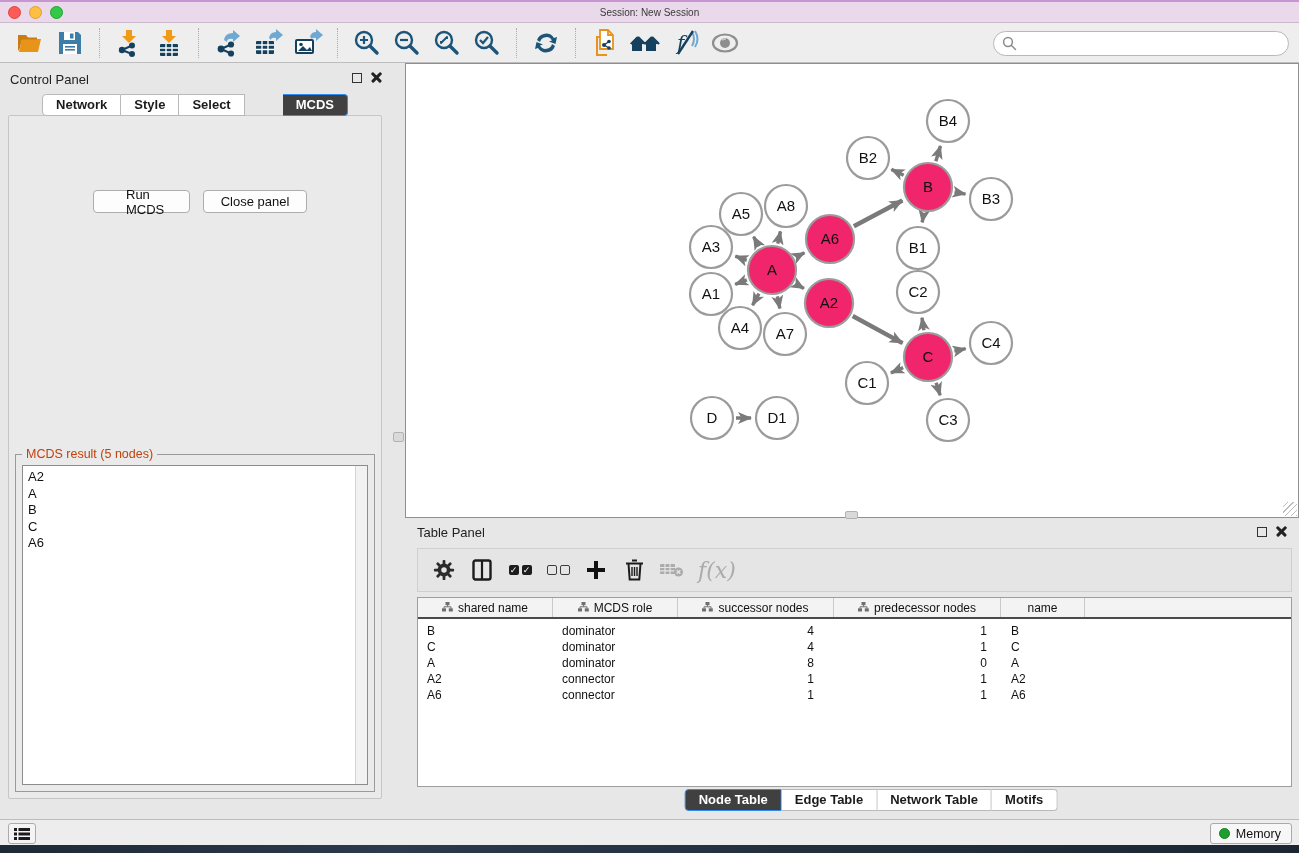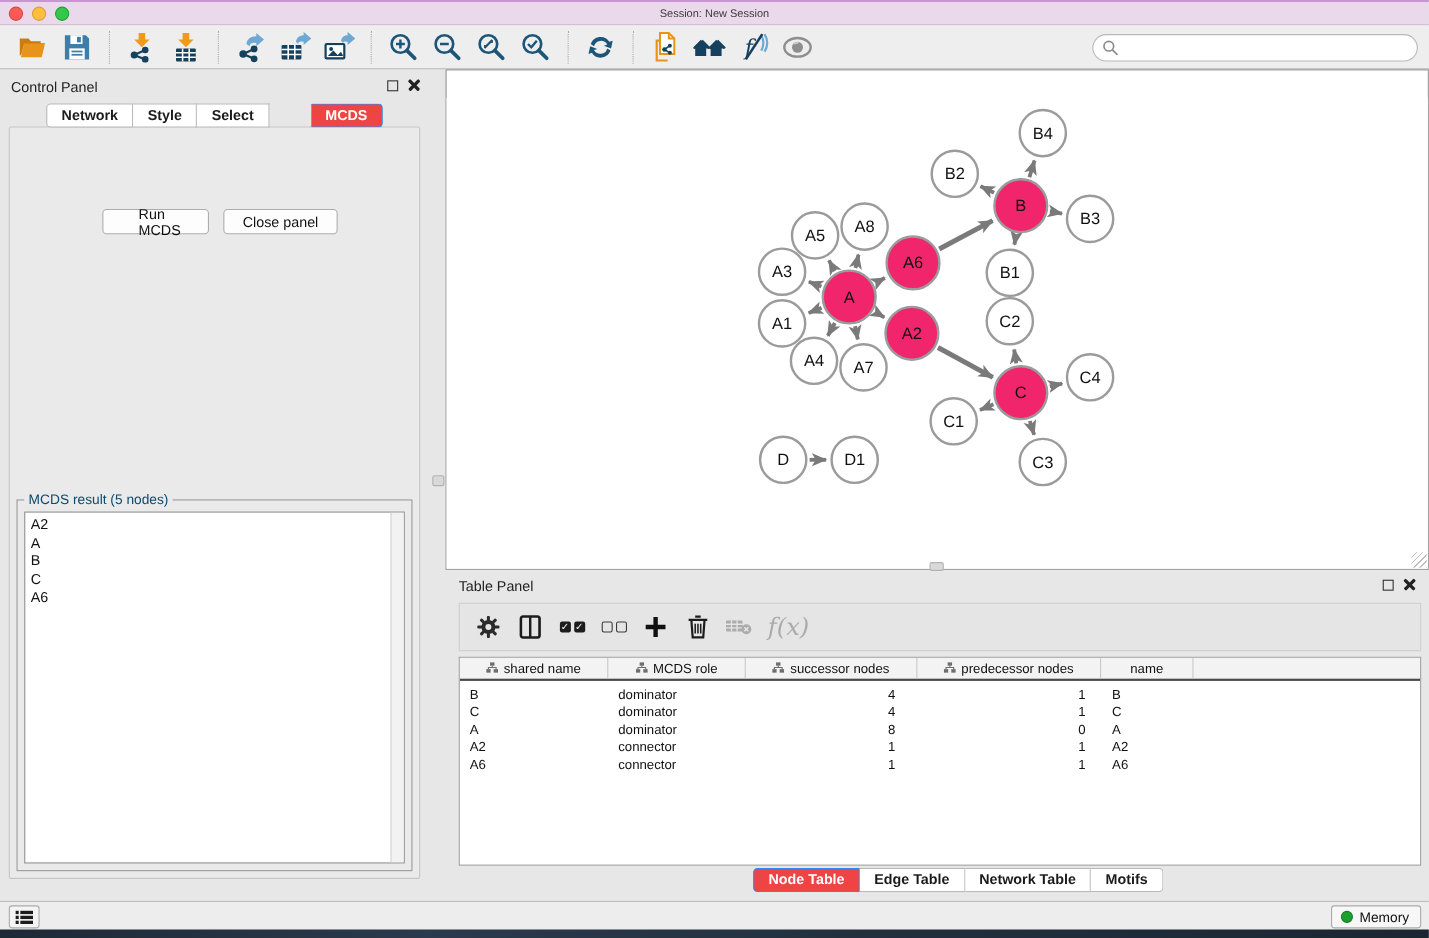--- a/index.html
+++ b/index.html
@@ -29,35 +29,35 @@
   .float-icon { width:10px; height:10px; border:1.5px solid #333; background:transparent; }
   .close-icon { width:11px; height:11px; position:relative; }
   .close-icon::before, .close-icon::after { content:""; position:absolute; left:-1px; top:4px; width:13px; height:2.6px; background:#222; border-radius:1px; }
   .close-icon::before { transform:rotate(45deg); }
   .close-icon::after { transform:rotate(-45deg); }
 
   .cp-tabs { position:absolute; top:31px; left:50%; transform:translateX(-50%); display:flex; z-index:2; }
   .tab { height:22px; line-height:20px; padding:0 13px; background:#fff; border:1px solid #B9B9B9; border-left:none; font-size:13px; font-weight:600; color:#1b1b1b; }
   .tab:first-child { border-left:1px solid #B9B9B9; border-radius:4px 0 0 4px; }
   .tab:last-child { border-radius:0 4px 4px 0; }
-  .tab.active { background:#ef4444; border-color:#2F8BEF; color:#fff;margin-left:38px; }
+  .tab.active { background:#404040; border-color:#2F8BEF; color:#fff;margin-left:38px; }
 
   .cp-content { position:absolute; left:8px; top:52px; width:374px; height:684px; background:#EAEAEA; border:1px solid #C6C6C6; border-radius:2px; }
   .opt-label { position:absolute; top:17px; width:100%; text-align:center; font-size:13px; color:#111; }
   .criterion-select { position:absolute; left:34px; top:39px; width:314px; height:25px; background:#fff; border:1px solid #A9A9A9; border-radius:4px; display:flex; align-items:center; }
   .criterion-select .value { flex:1; font-size:13px; padding-left:9px; color:#111; white-space:nowrap; overflow:hidden; }
   .stepper { width:20px; height:21px; margin-right:2px; background:#3D9BFD; border-radius:4px; display:flex; flex-direction:column; align-items:center; justify-content:center; gap:2px; }
   .chev-up { width:0; height:0; border-left:4px solid transparent; border-right:4px solid transparent; border-bottom:5px solid #fff; }
   .chev-down { width:0; height:0; border-left:4px solid transparent; border-right:4px solid transparent; border-top:5px solid #fff; }
   .btn { position:absolute; top:74px; height:23px; background:#FDFDFD; border:1px solid #ADADAD; border-radius:4px; font-size:13px; color:#111; display:flex; align-items:center; justify-content:center; }
   .btn.run { left:84px; width:97px;padding-left:32px; }
   .btn.closep { left:194px; width:104px; }
 
   .result-group { position:absolute; left:6px; top:338px; width:360px; height:338px; border:1px solid #9A9A9A; }
-  .result-legend { position:absolute; top:-8px; left:6px; background:#EAEAEA; padding:0 4px; font-size:12.5px; color:#0c4a6e; }
+  .result-legend { position:absolute; top:-8px; left:6px; background:#EAEAEA; padding:0 4px; font-size:12.5px; color:#c2410c; }
   .result-list { position:absolute; left:6px; right:6px; top:10px; bottom:6px; background:#fff; border:1px solid #8D8D8D; overflow:hidden; }
   .result-scroll { position:absolute; right:0; top:0; bottom:0; width:12px; background:#F2F2F2; border-left:1px solid #D4D4D4; }
   .result-item { font-size:13px; line-height:16.5px; padding-left:5px; color:#111; }
   .result-item:first-child { padding-top:3px; }
 
   
   .v-grip { position:absolute; left:393px; top:432px; width:11px; height:10px; background:#D9D9D9; border:1px solid #B2B2B2; border-radius:2px; }
   .h-grip { position:absolute; left:845px; top:511px; width:13px; height:8px; background:#D9D9D9; border:1px solid #B2B2B2; border-radius:2px; z-index:5; }
 
   

